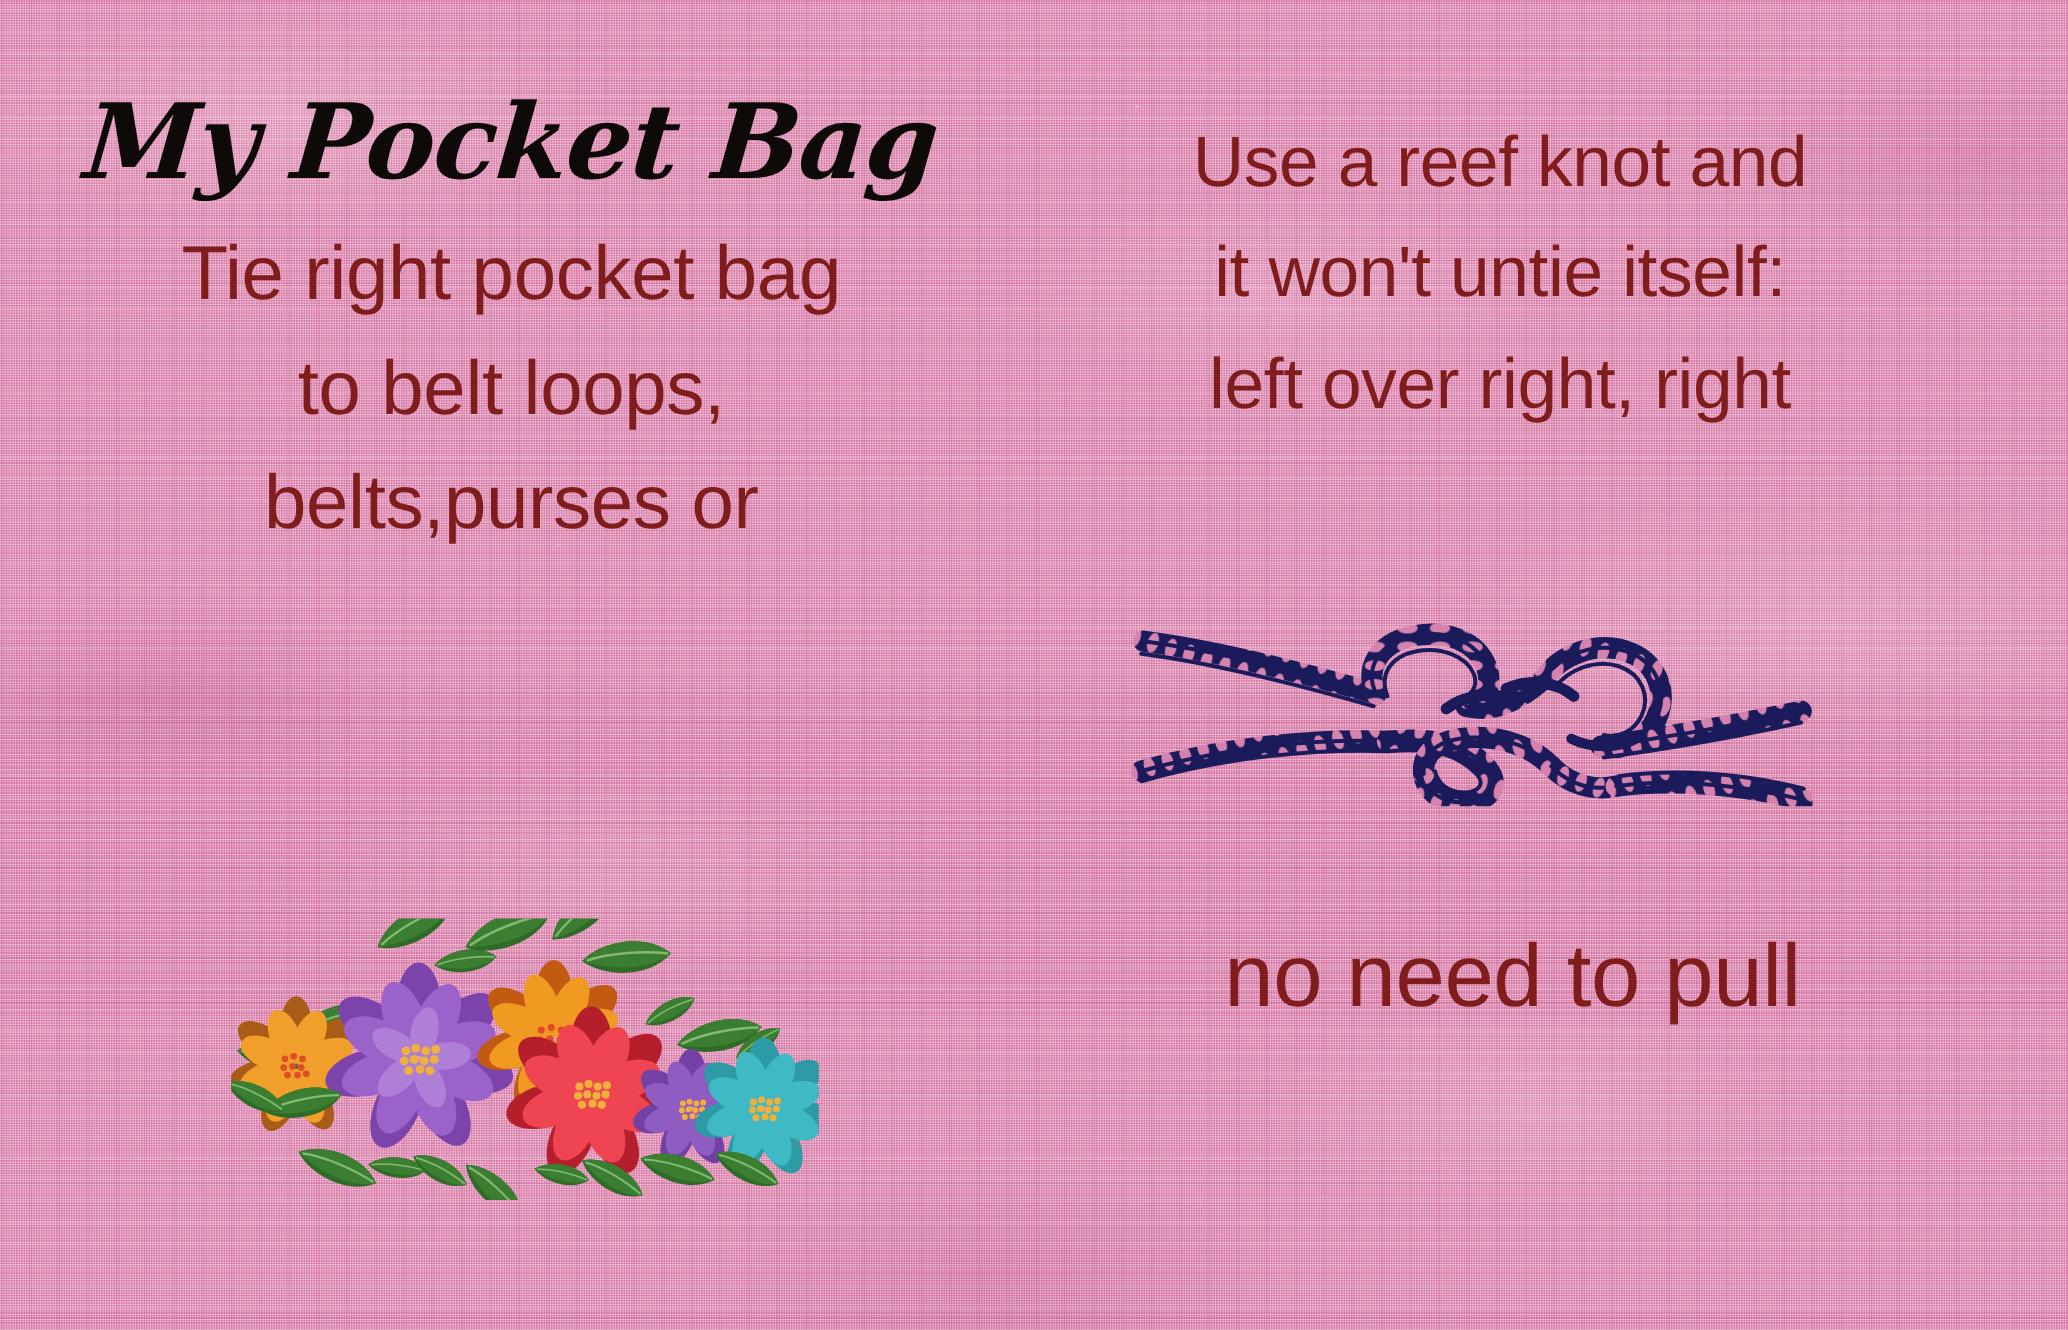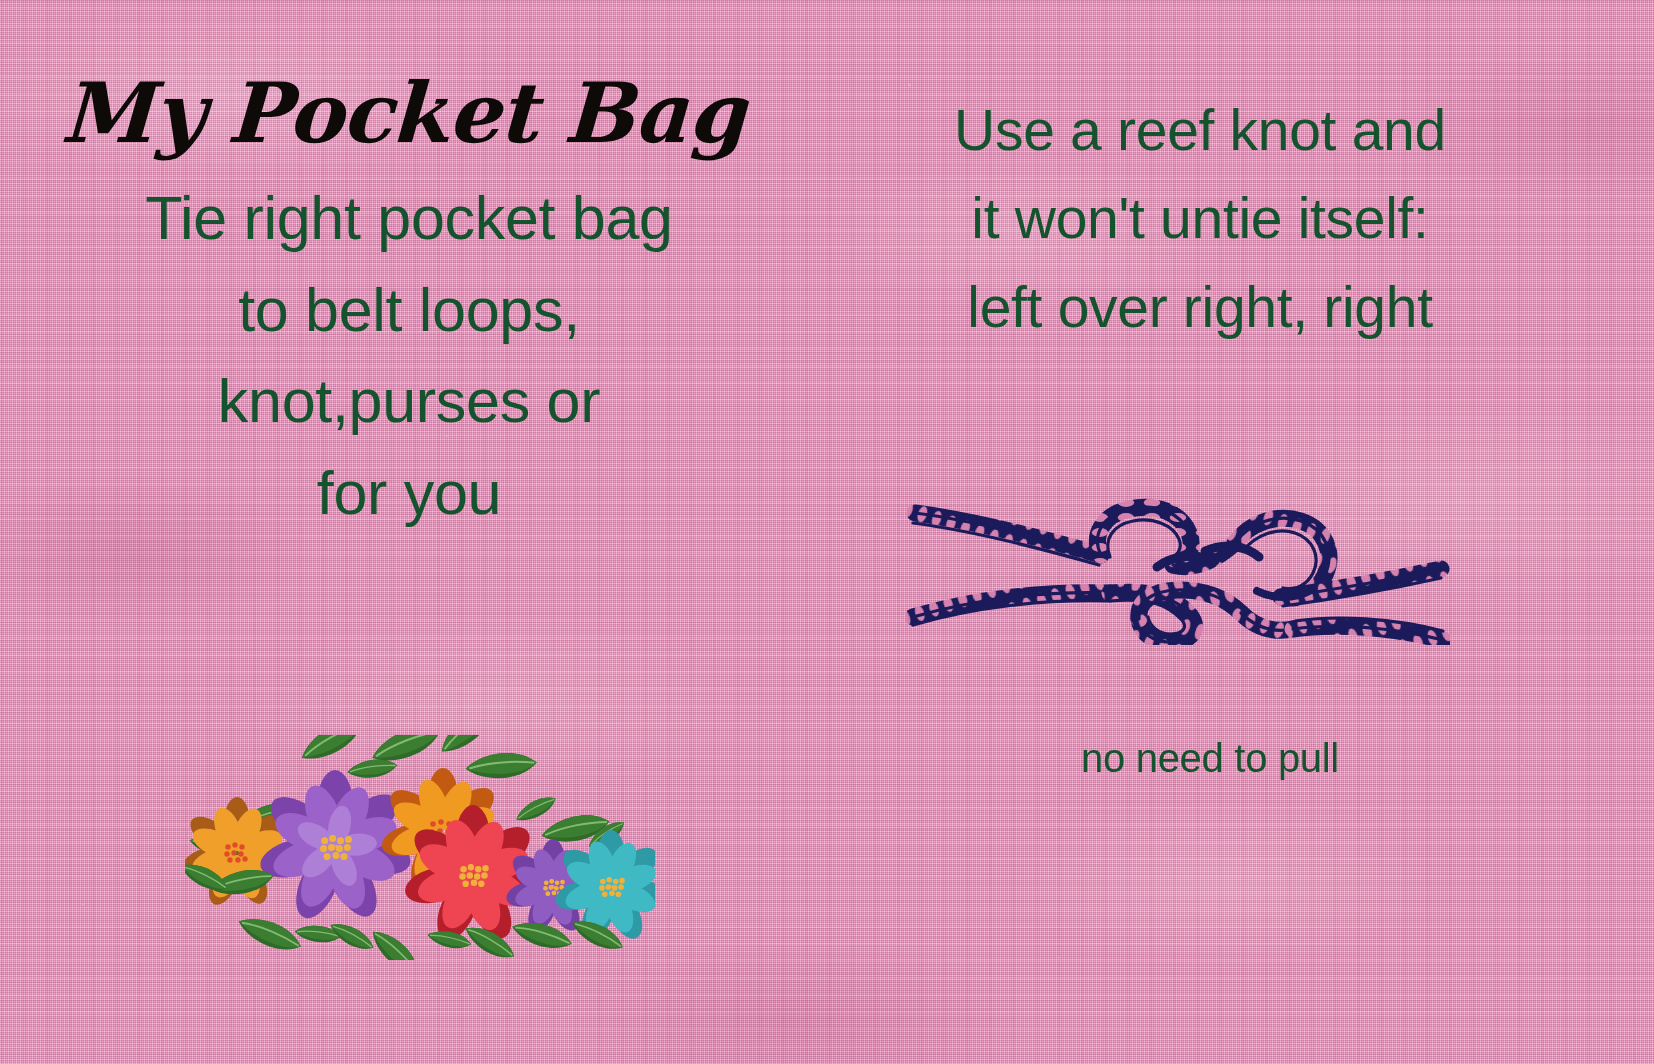--- a/index.html
+++ b/index.html
@@ -78,31 +78,31 @@
     font-family:"DejaVu Serif", serif;
     font-weight:700;font-style:italic;
     font-size:83px;line-height:1.0;
     color:#0d0a08;text-align:center;
     letter-spacing:-1px;
     transform:skewX(-5deg);
   }
   .body-text{
     font-family:"Liberation Sans", sans-serif;
     font-weight:400;
-    color:#14532d;
+    color:#7f1d1d;
     text-align:center;
     font-size:61px;
     line-height:1.50;
     letter-spacing:-0.3px;
   }
   #left-body{margin-top:18px;}
   #right-top{font-size:57px;line-height:1.55;}
   #right-bottom{
     position:absolute;left:930px;top:727px;width:560px;
-    font-size:40px;line-height:1.55;
+    font-size:71px;line-height:1.55;
   }
   .body-text .ln{display:block;white-space:pre;}
 
   
   #knot{position:absolute;left:905px;top:495px;width:545px;height:150px;}
   #flowers{position:absolute;left:185px;top:735px;width:470px;height:225px;}
 </style>
 </head>
 <body>
 
@@ -112,22 +112,21 @@
   <div class="tex tex-weave-v"></div>
   <div class="tex tex-slub"></div>
   <div class="tex tex-mottle"></div>
   <div class="tex tex-fleck"></div>
 
   <div class="col" id="left-col">
     <div id="title">My Pocket Bag</div>
     <div class="body-text" id="left-body">
       <span class="ln">Tie right pocket bag</span>
       <span class="ln">to belt loops,</span>
-      <span class="ln">knot,purses or</span>
-      <span class="ln">for you</span>
+      <span class="ln">belts,purses or</span>
     </div>
   </div>
 
   <div class="col" id="right-col">
     <div class="body-text" id="right-top">
       <span class="ln">Use a reef knot and</span>
       <span class="ln">it won't untie itself:</span>
       <span class="ln">left over right, right</span>
     </div>
   </div>

